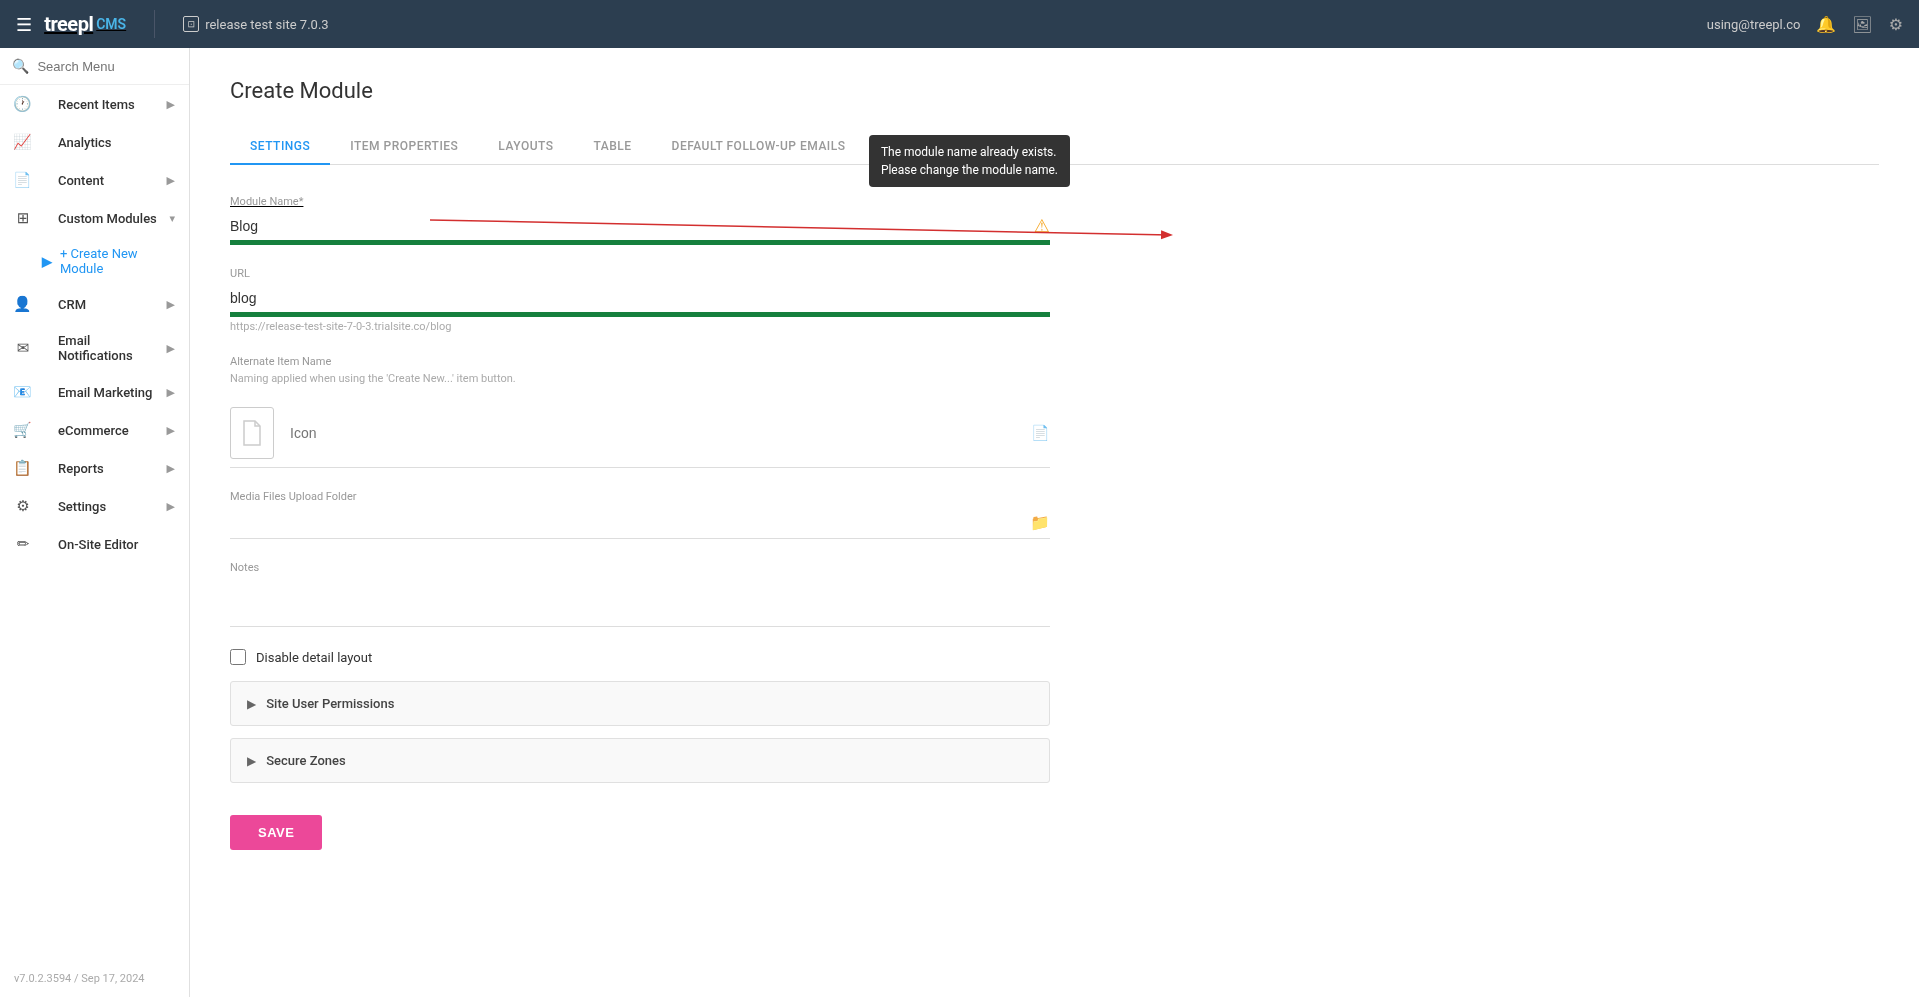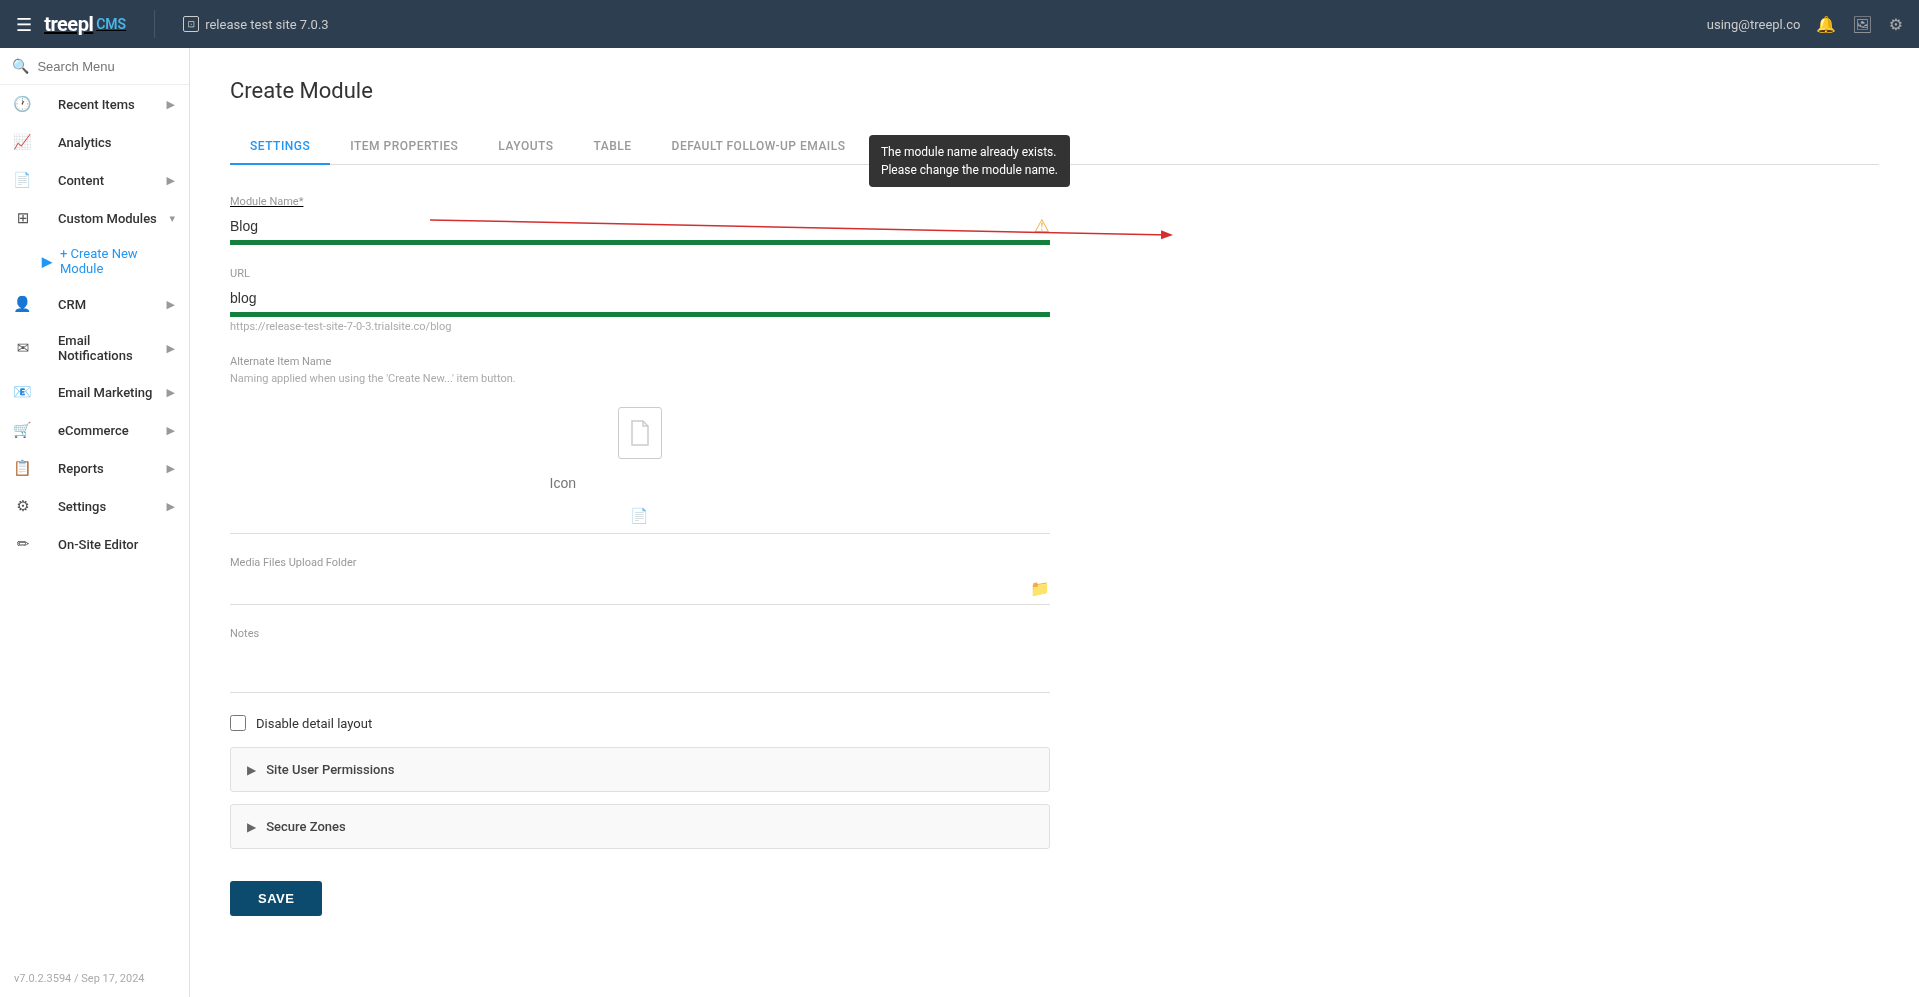--- a/index.html
+++ b/index.html
@@ -142,21 +142,20 @@
     }
 
     
     .icon-field {
       display: flex;
       align-items: center;
       gap: 16px;
       border-bottom: 1px solid #ddd;
       padding-bottom: 8px;
       position: relative;
-      flex-direction: column;
     }
     .icon-preview {
       width: 44px;
       height: 52px;
       border: 1px solid #ccc;
       border-radius: 3px;
       display: flex;
       align-items: center;
       justify-content: center;
       color: #ccc;
@@ -238,21 +237,21 @@
       cursor: pointer;
       gap: 10px;
       font-size: 13px;
       color: #444;
       font-weight: 500;
     }
     .accordion-arrow { color: #666; font-size: 12px; }
 
     
     .save-btn {
-      background: #0c4a6e;
+      background: #ec4899;
       color: #fff;
       border: none;
       padding: 10px 28px;
       font-size: 13px;
       font-weight: 600;
       border-radius: 3px;
       cursor: pointer;
       margin-top: 20px;
       letter-spacing: 0.5px;
     }

